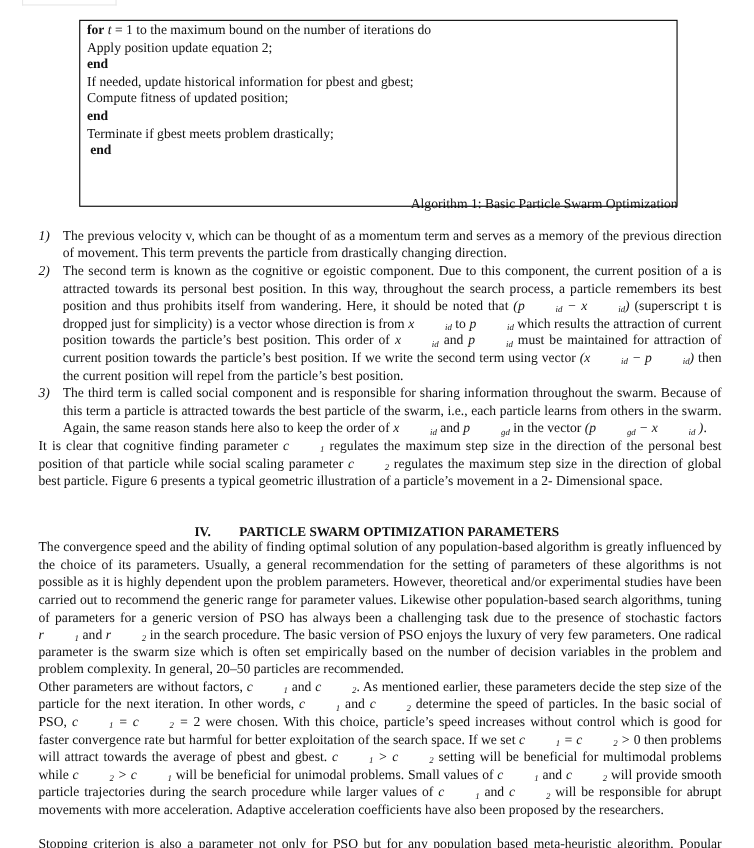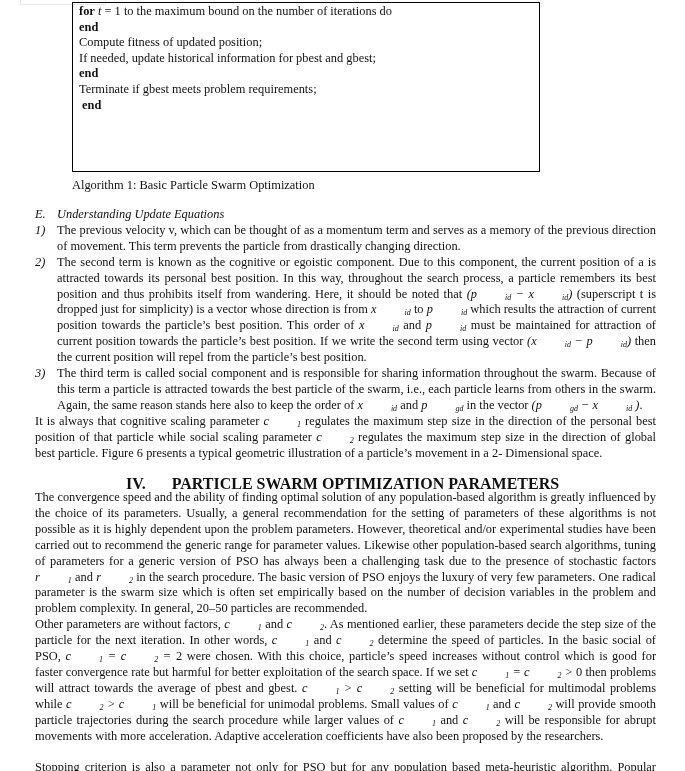--- a/index.html
+++ b/index.html
@@ -6,68 +6,66 @@
   body {
     width:685px; height:771px; overflow:hidden; position:relative;
     font-family:"Liberation Serif", "DejaVu Serif", serif;
     color:#111; font-size:12.4px;
   }
   .topmark {
     position:absolute; left:20px; top:0; width:84px; height:4px;
     border:1px solid #e8e8e8; border-top:none; background:#fff;
   }
   .algo-box {
-    position:absolute; left:72px; top:2px; width:468px; height:170px;
+    position:absolute; left:72px; top:18px; width:544px; height:170px;
     border:1.5px solid #000; box-sizing:border-box;
     padding:1px 0 0 6px;
   }
   .algo-line { height:15.6px; line-height:15.6px; white-space:nowrap; }
   .algo-line b { font-weight:bold; }
   .algo-line i { font-style:italic; }
   .caption {
-    position:absolute; left:72px; width:544px; top:178px; text-align:left;
+    position:absolute; left:72px; width:544px; top:178px; text-align:right;
     line-height:15px;
   }
   .text-block {
     position:absolute; left:35px; width:621px;
     line-height:15.9px; text-align:justify;
   }
   .sub-head { font-style:italic; }
   .sub-head span.num { display:inline-block; width:22px; }
   .list-item { position:relative; padding-left:22px; }
   .list-item .marker { position:absolute; left:0; top:0; font-style:italic; }
   .math { font-style:italic; }
   sub { font-size:8px; vertical-align:-2px; line-height:0;margin-left:28px; }
   .sec-head {
     position:absolute; left:0; width:685px; top:476px; text-align:center;
-    font-weight:bold; font-size:16px; line-height:15px;
+    font-weight:bold; font-size:12px; line-height:15px;
   }
   .sec-head .num { display:inline-block; margin-right:26px; }
   .justify-last { text-align-last:justify; }
 </style>
 </head>
 <body>
 
 <div class="topmark"></div>
 
 <div class="algo-box">
   <div class="algo-line"><b>for</b> <i>t</i> <span>= 1  to the maximum bound on the number of iterations do</span></div>
+  <div class="algo-line">Apply position update equation 2;</div>
   <div class="algo-line"><b>end</b></div>
+  <div class="algo-line">If needed, update historical information for pbest and gbest;</div>
   <div class="algo-line">Compute fitness of updated position;</div>
-  <div class="algo-line">If needed, update historical information for pbest and gbest;</div>
   <div class="algo-line"><b>end</b></div>
-  <div class="algo-line">Terminate if gbest meets problem requirements;</div>
+  <div class="algo-line">Terminate if gbest meets problem drastically;</div>
   <div class="algo-line" style="padding-left:3px;"><b> end</b></div>
 </div>
 <div class="caption">Algorithm 1: Basic Particle Swarm Optimization</div>
 
 <div class="text-block" style="top:207px;">
-  <div class="sub-head">
-    <span class="num">E.</span><span>Understanding Update Equations</span>
-  </div>
 
   <div class="list-item">
     <span class="marker">1)</span>
     <span>The previous velocity v, which can be thought of as a momentum term and serves as a memory of the previous direction of movement. This term prevents the particle from drastically changing direction.</span>
   </div>
 
   <div class="list-item">
     <span class="marker">2)</span>
     <span>The second term is known as the cognitive or egoistic component. Due to this component, the current position of a is attracted towards its personal best position. In this way, throughout the search process, a particle remembers its best position and thus prohibits itself from wandering. Here, it should be noted that</span>
     <span class="math">(p<sub>id</sub> − x<sub>id</sub>)</span>
@@ -88,21 +86,21 @@
     <span class="marker">3)</span>
     <span>The third term is called social component and is responsible for sharing information throughout the swarm. Because of this term a particle is attracted towards the best particle of the swarm, i.e., each particle learns from others in the swarm. Again, the same reason stands here also to keep the order of</span>
     <span class="math">x<sub>id</sub></span>
     <span>and</span>
     <span class="math">p<sub>gd</sub></span>
     <span>in the vector</span>
     <span class="math">(p<sub>gd</sub> − x<sub>id</sub> )</span>.
   </div>
 
   <div>
-    <span>It is always that cognitive scaling parameter</span>
+    <span>It is clear that cognitive finding parameter</span>
     <span class="math">c<sub>1</sub></span>
     <span>regulates the maximum step size in the direction of the personal best position of that particle while social scaling parameter</span>
     <span class="math">c<sub>2</sub></span>
     <span>regulates the maximum step size in the direction of global best particle. Figure 6 presents a typical geometric illustration of a particle’s movement in a 2- Dimensional space.</span>
   </div>
 </div>
 
 <div class="sec-head">
   <span class="num">IV.</span><span>PARTICLE SWARM OPTIMIZATION PARAMETERS</span>
 </div>

